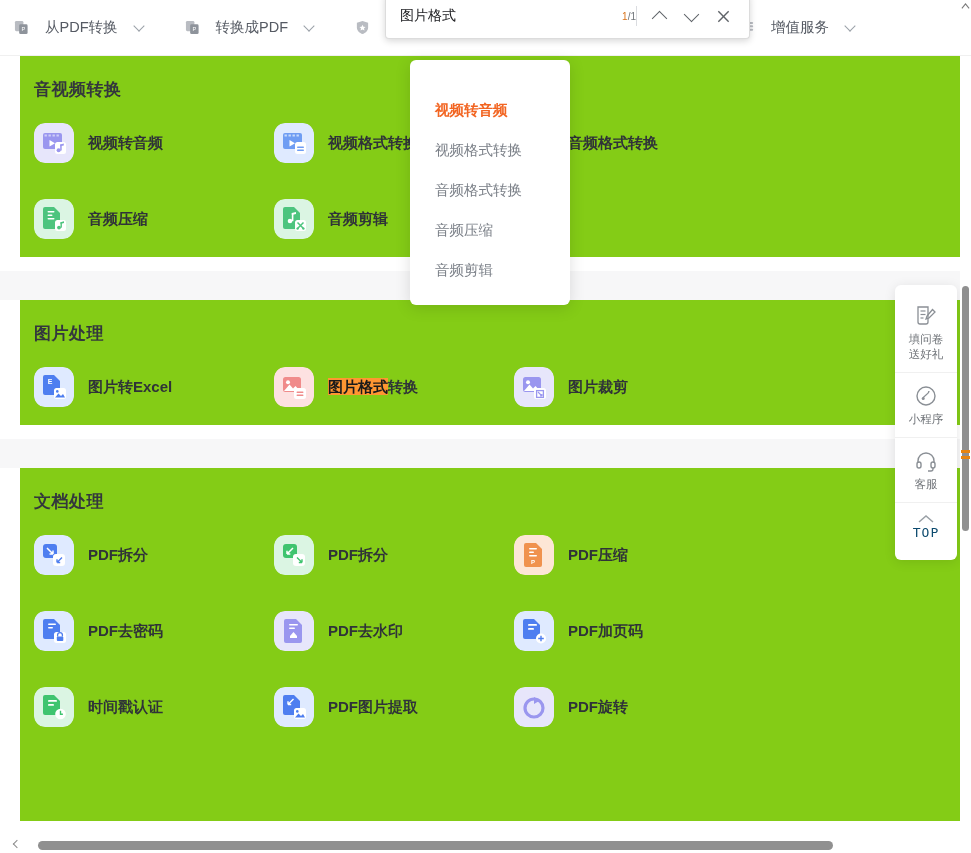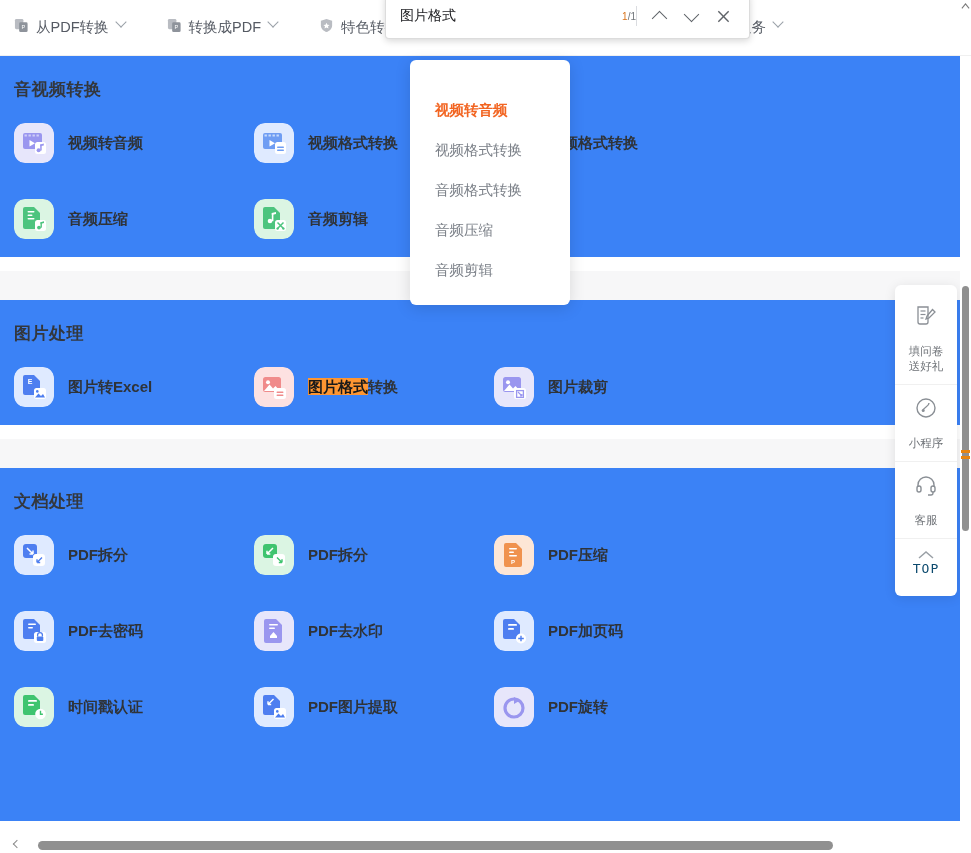--- a/index.html
+++ b/index.html
@@ -13,21 +13,21 @@
 
   
   #topnav {
     position: absolute; top: 0; left: 0; width: 971px; height: 56px;
     background: #ffffff;
     display: flex; align-items: center;
     padding-left: 14px;
     border-bottom: 1px solid #f0f0f0;
   }
   .nav-item {
-    display: flex; gap: 7px;
+    display: flex; align-items: center; gap: 16px;
     margin-right: 42px;
     color: #555a63; font-size: 14.5px; white-space: nowrap;
     cursor: pointer;
   }
   .nav-item .nav-ico { width: 15px; height: 15px; flex: 0 0 15px; display:block; }
   .nav-item .caret {
     display:inline-block; width:8px; height:8px;
     border-right:1.4px solid #9aa0a8; border-bottom:1.4px solid #9aa0a8;
     transform: rotate(45deg); margin-bottom:3px; margin-left:1px;
   }
@@ -63,21 +63,21 @@
     width: 32px; height: 32px; display: flex; align-items: center; justify-content: center;
     cursor: pointer; border-radius: 50%;
   }
   .chev { width:11px; height:11px; border-left:1.6px solid #5f6368; border-top:1.6px solid #5f6368; }
   .chev.up { transform: rotate(45deg); margin-top:4px; }
   .chev.down { transform: rotate(-135deg); margin-bottom:4px; }
 
   
   #content { position: absolute; top: 56px; left: 0; width: 960px; height: 781px; overflow: hidden; background:#fff; }
 
-  .section { padding: 0 0 0 14px; background:#3b82f6; }
+  .section { padding: 0 0 0 14px; background:#84cc16;margin-left:20px; }
   .section-title {
     font-size: 17px; font-weight: bold; color: #33373d;
     padding-top: 22px; padding-bottom: 4px; letter-spacing: .5px;
   }
   .grid { display: flex; flex-wrap: wrap; }
   .tool {
     width: 240px; height: 76px;
     display: flex; align-items: center; gap: 14px;
     cursor: pointer;
   }
@@ -106,21 +106,21 @@
     background: #ffffff; border-radius: 6px;
     box-shadow: 0 2px 12px rgba(0,0,0,0.10);
     padding: 8px 0 10px 0; z-index: 20;
   }
   .rail-item {
     display: flex; flex-direction: column; align-items: center; justify-content: center;
     padding: 11px 0 10px 0; cursor: pointer;
     border-bottom: 1px solid #f0f0f0;
   }
   .rail-item:last-child { border-bottom: none; }
-  .rail-item .rtxt { font-size: 11.5px; color: #6f7378; line-height: 15px; text-align: center; margin-top: 16px; }
+  .rail-item .rtxt { font-size: 11.5px; color: #6f7378; line-height: 15px; text-align: center; margin-top: 4px; }
   .rail-item .rtop { font-size: 13px; color: #0c4a6e; letter-spacing: 1px; font-family: "DejaVu Sans Mono", monospace; }
 
   
   #vscroll { position: absolute; right: 0; top: 56px; width: 11px; height: 781px; background: #fff; z-index: 25; }
   #vthumb { position: absolute; right: 2px; top: 230px; width: 7px; height: 245px; background: #909090; border-radius: 4px; }
   #vmark { position: absolute; right: 1px; top: 394px; width: 9px; height: 3px; background: #e8850f; }
   #vmark2 { position: absolute; right: 1px; top: 400px; width: 9px; height: 3px; background: #e8850f; }
   #hscroll { position: absolute; left: 0; bottom: 0; width: 971px; height: 16px; background: #ffffff; z-index: 26; }
   #hthumb { position: absolute; left: 38px; top: 4px; width: 795px; height: 9px; background: #909090; border-radius: 5px; }
   .harrow { position:absolute; top:4px; width:9px; height:9px; }

